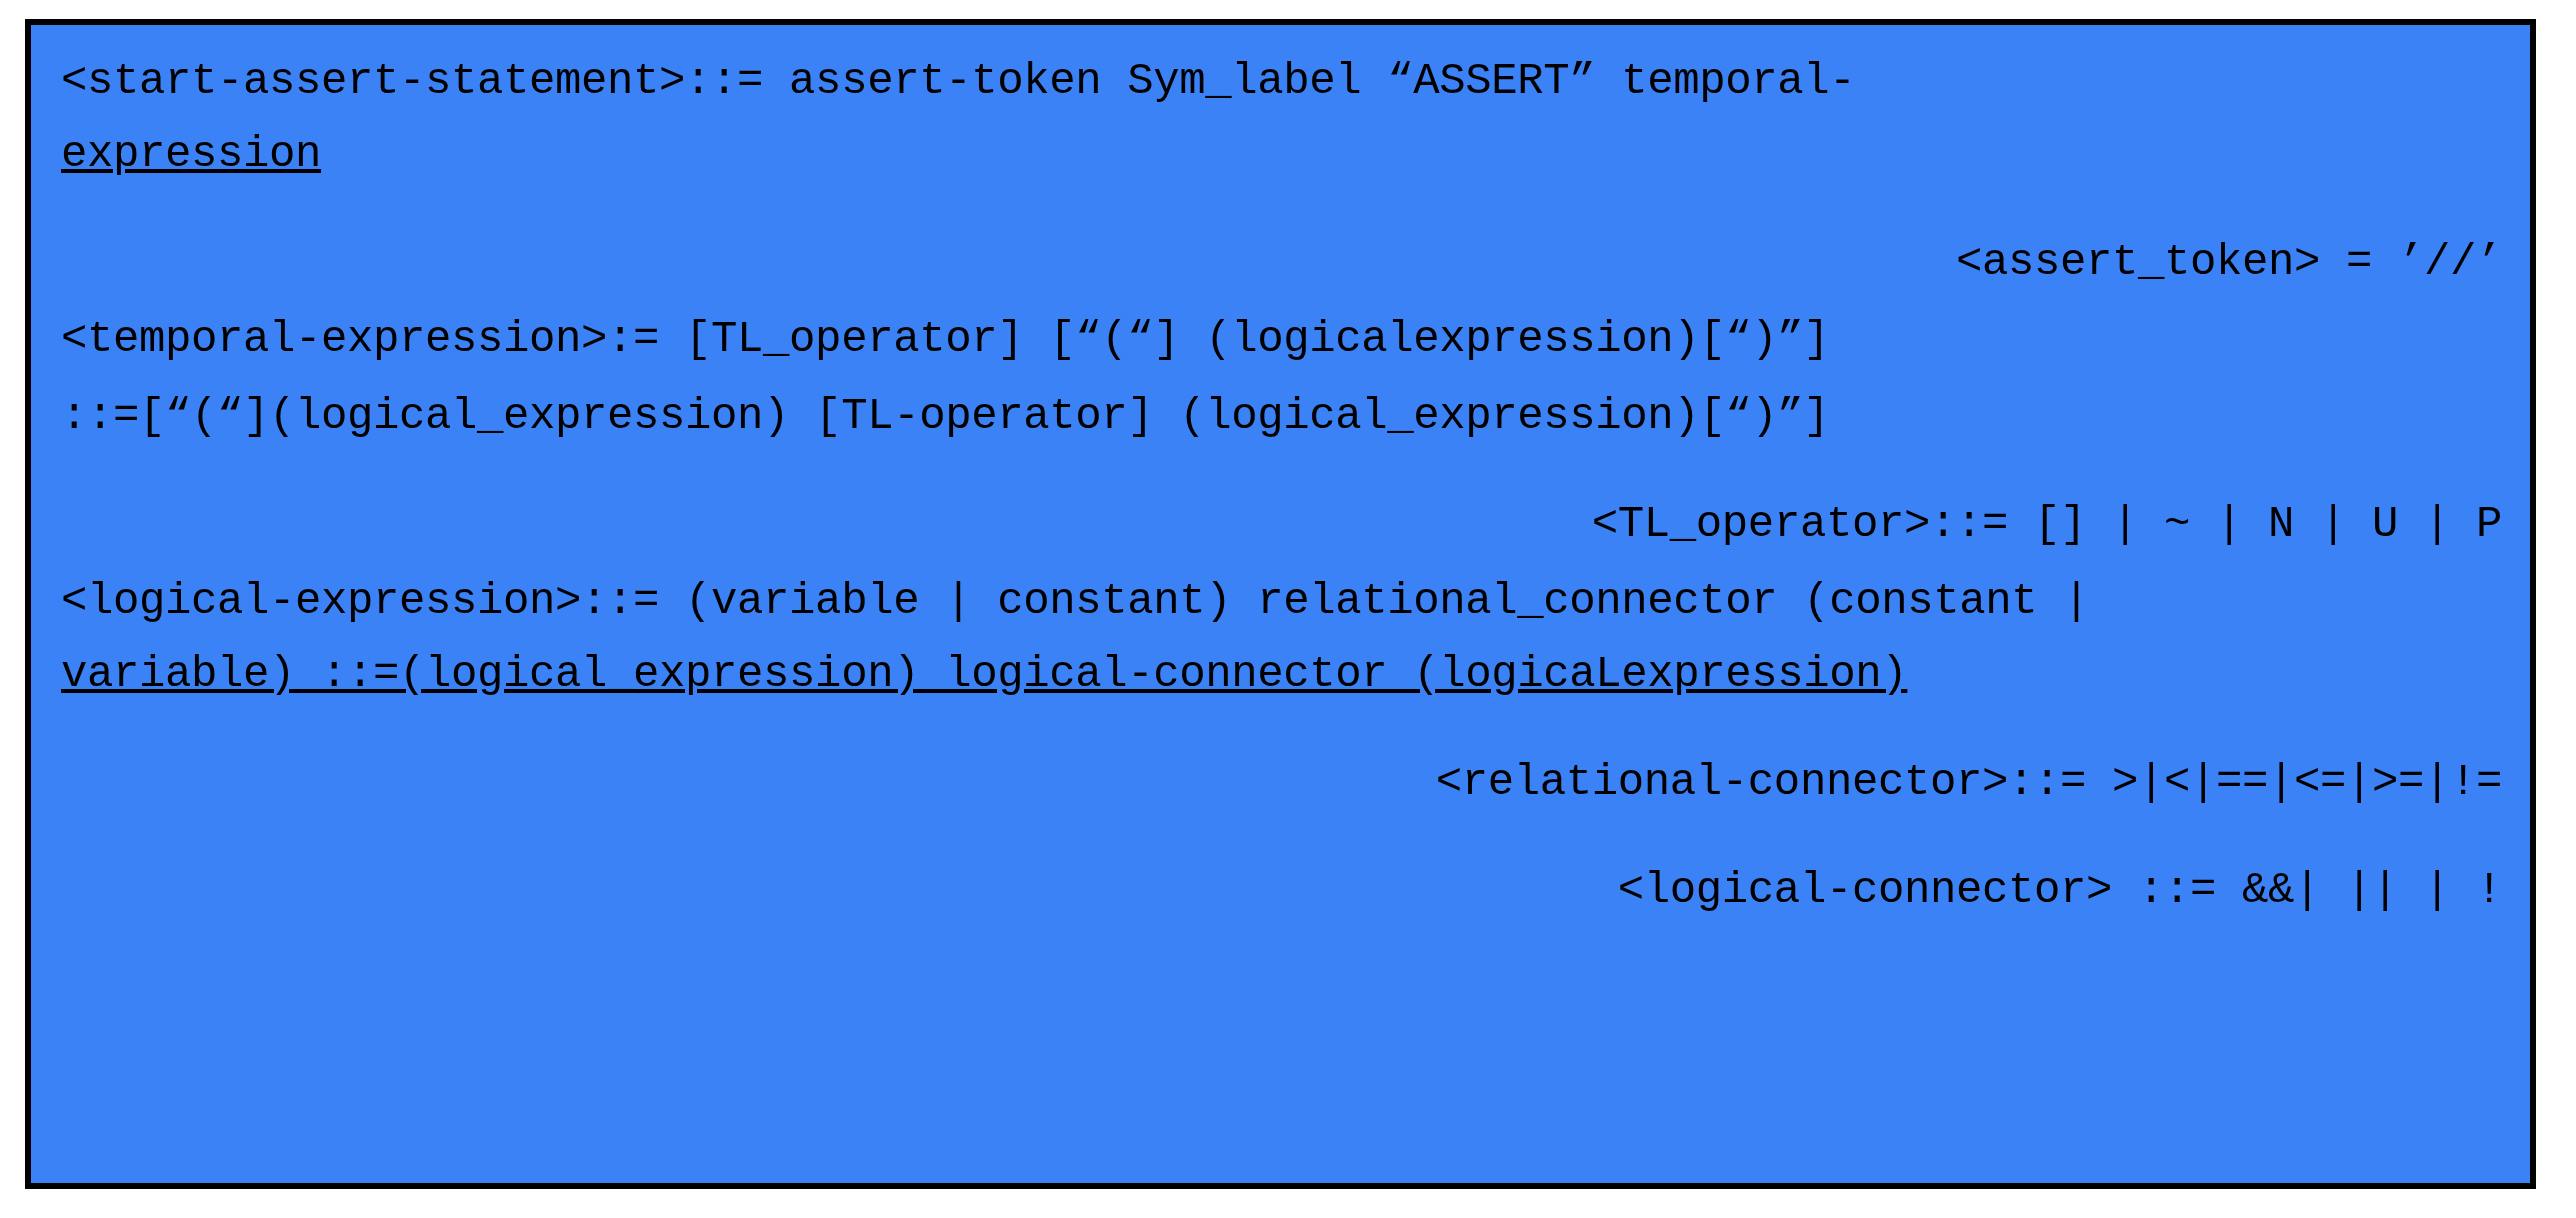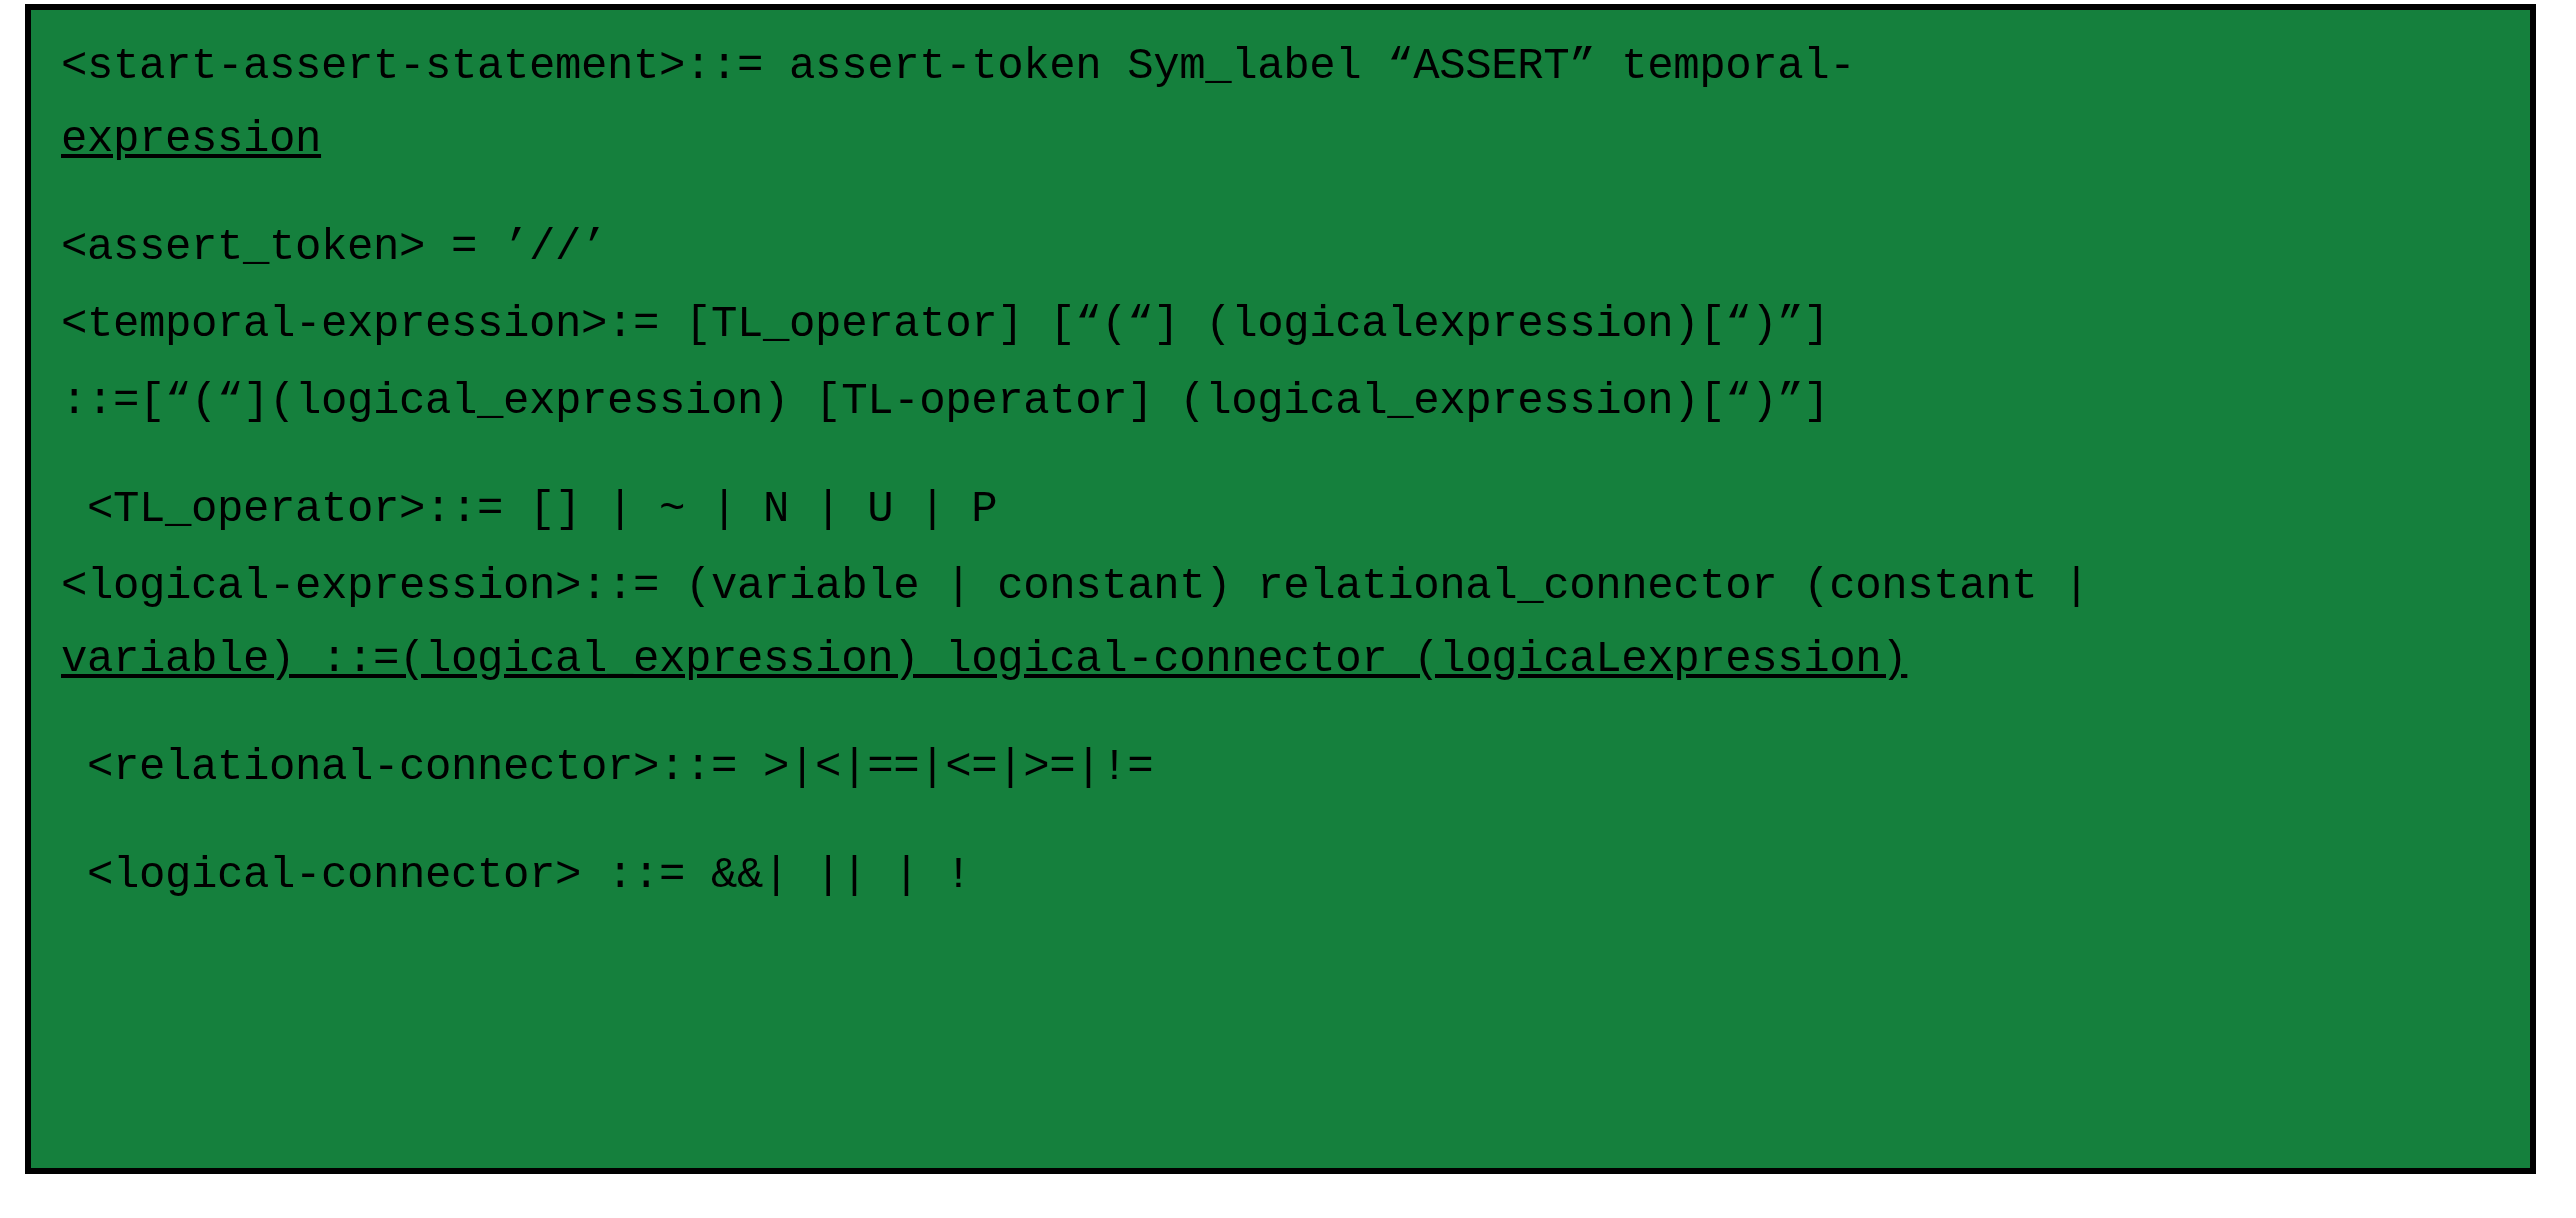--- a/index.html
+++ b/index.html
@@ -9,44 +9,45 @@
   }
   body {
     width: 2576px;
     height: 1218px;
     font-family: "Liberation Mono", "DejaVu Sans Mono", monospace;
     overflow: hidden;
   }
   #grammar-figure {
     position: absolute;
     left: 25px;
-    top: 4px;
+    top: 19px;
     width: 2511px;
     height: 1170px;
     box-sizing: border-box;
     border: 6.3px solid #000000;
-    background: #15803d;
+    background: #3b82f6;
   }
   #grammar-listing {
     box-sizing: border-box;
     padding: 18.3px 28px 14px 30px;
     width: 100%;
     height: 100%;
   }
   .bnf-line {
     font-family: "Liberation Mono", "DejaVu Sans Mono", monospace;
     font-size: 44px;
     line-height: 77px;
     color: #000000;
     white-space: pre;
     letter-spacing: -0.4px;
     font-weight: 400;
   }
   .bnf-line.gap-before {
     margin-top: 31px;
+    text-align: right;
   }
   .bnf-line.continuation {
     margin-top: -4.2px;
     text-decoration: underline;
   }
 </style>
 </head>
 <body>
 
 <div id="grammar-figure">

